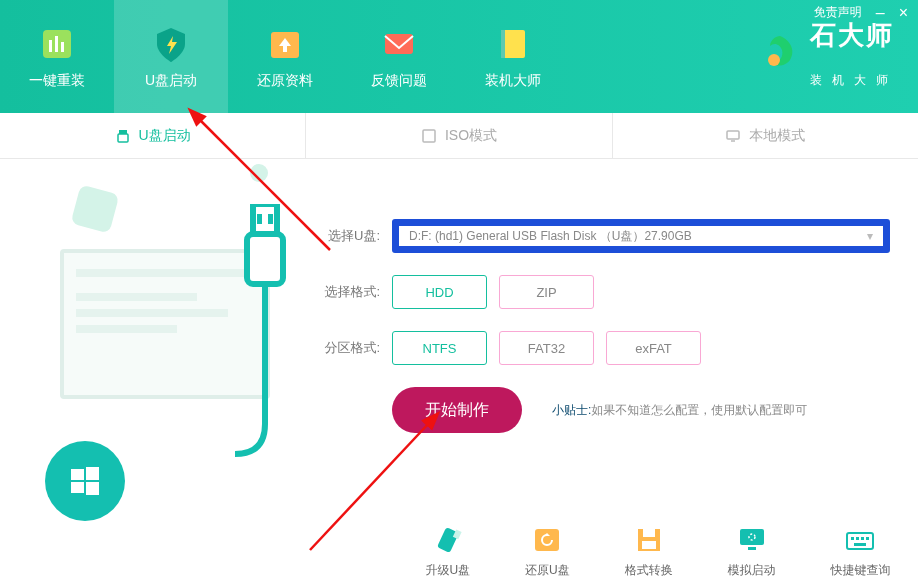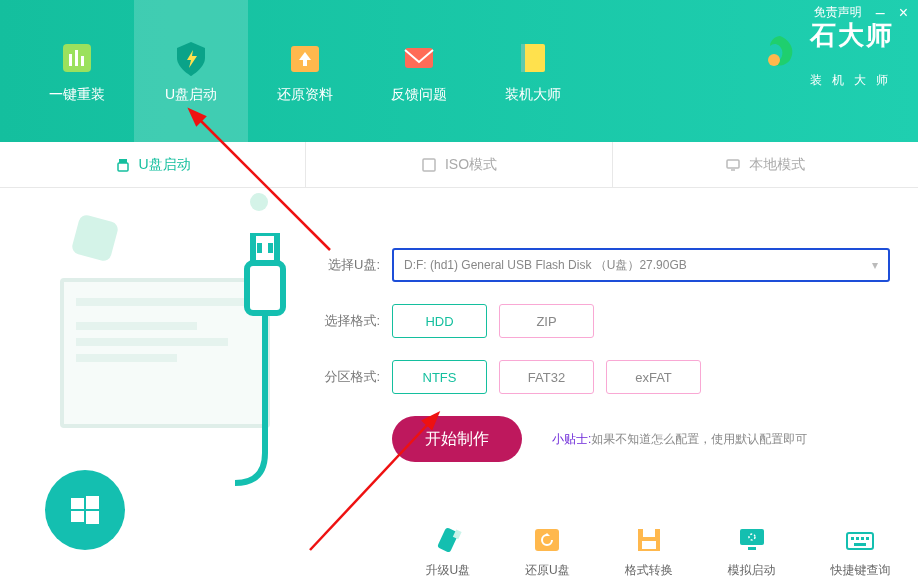--- a/index.html
+++ b/index.html
@@ -1,19 +1,19 @@
 <!DOCTYPE html>
 <html><head>
 <meta charset="utf-8">
 <style>
   * { box-sizing: border-box; margin: 0; padding: 0; font-family: "Microsoft YaHei", sans-serif; }
   body { width: 918px; height: 579px; overflow: hidden; background: #fff; position: relative; }
 
   
-  .header { height: 142px; background: linear-gradient(to right, #14bf9e, #1fcfb0); position: relative; padding-left: 20px; }
+  .header { height: 113px; background: linear-gradient(to right, #14bf9e, #1fcfb0); position: relative; }
   .topbar { position: absolute; top: 4px; right: 10px; display: flex; align-items: center; gap: 14px; color: #fff; font-size: 12px; }
   .topbar .link { cursor: pointer; }
   .topbar .btn { cursor: pointer; font-size: 16px; line-height: 1; }
   .nav { display: flex; height: 100%; align-items: stretch; }
   .nav-item { width: 114px; display: flex; flex-direction: column; align-items: center; justify-content: center; color: #fff; font-size: 14px; cursor: pointer; }
   .nav-item.active { background: rgba(255,255,255,0.18); }
   .nav-icon { width: 40px; height: 40px; margin-bottom: 8px; display: flex; align-items: center; justify-content: center; }
   .brand { position: absolute; right: 20px; top: 18px; display: flex; align-items: center; gap: 10px; }
   .brand-logo { width: 40px; height: 40px; }
   .brand-text { color: #fff; }
@@ -25,29 +25,29 @@
   .subtab { flex: 1; display: flex; align-items: center; justify-content: center; gap: 8px; font-size: 14px; color: #aaa; cursor: pointer; border-right: 1px solid #e8e8e8; }
   .subtab:last-child { border-right: none; }
   .subtab.active { color: #14bf9e; }
 
   
   .main { display: flex; height: calc(579px - 113px - 46px - 78px); }
   .left-art { width: 300px; position: relative; }
   .form { flex: 1; padding: 60px 28px 0 10px; }
   .row { display: flex; align-items: center; margin-bottom: 22px; }
   .row-label { width: 70px; font-size: 13px; color: #777; text-align: right; margin-right: 12px; }
-  .select { flex: 1; height: 34px; border: 2px solid #1d4ed8; border-radius: 3px; display: flex; align-items: center; padding: 0 10px; font-size: 12px; color: #888; font-family: monospace, sans-serif; position: relative; }
+  .select { flex: 1; height: 34px; border: 7px solid #1d4ed8; border-radius: 3px; display: flex; align-items: center; padding: 0 10px; font-size: 12px; color: #888; font-family: monospace, sans-serif; position: relative; }
   .select .arrow { position: absolute; right: 10px; color: #bbb; }
   .btn-row { display: flex; gap: 12px; }
   .opt { width: 95px; height: 34px; border: 1px solid #f9a8d4; border-radius: 3px; display: flex; align-items: center; justify-content: center; font-size: 13px; color: #888; cursor: pointer; }
   .opt.sel { border-color: #14bf9e; color: #14bf9e; }
   .action-row { display: flex; align-items: center; margin-top: 10px; padding-left: 82px; gap: 30px; }
   .start-btn { width: 130px; height: 46px; border-radius: 23px; background: #be185d; color: #fff; display: flex; align-items: center; justify-content: center; font-size: 16px; cursor: pointer; }
   .tip { font-size: 12px; color: #888; }
-  .tip .orange { color: #6d28d9; }
+  .tip .orange { color: #0c4a6e; }
 
   
   .bottom { position: absolute; bottom: 0; right: 0; width: 520px; height: 78px; display: flex; justify-content: space-around; align-items: flex-end; }
   .tool { display: flex; flex-direction: column; align-items: center; gap: 6px; font-size: 12px; color: #666; cursor: pointer; }
   .tool-icon { width: 32px; height: 32px; display:flex; align-items:center; justify-content:center; }
 
   
   .arrow-overlay { position: absolute; pointer-events: none; }
 
   

